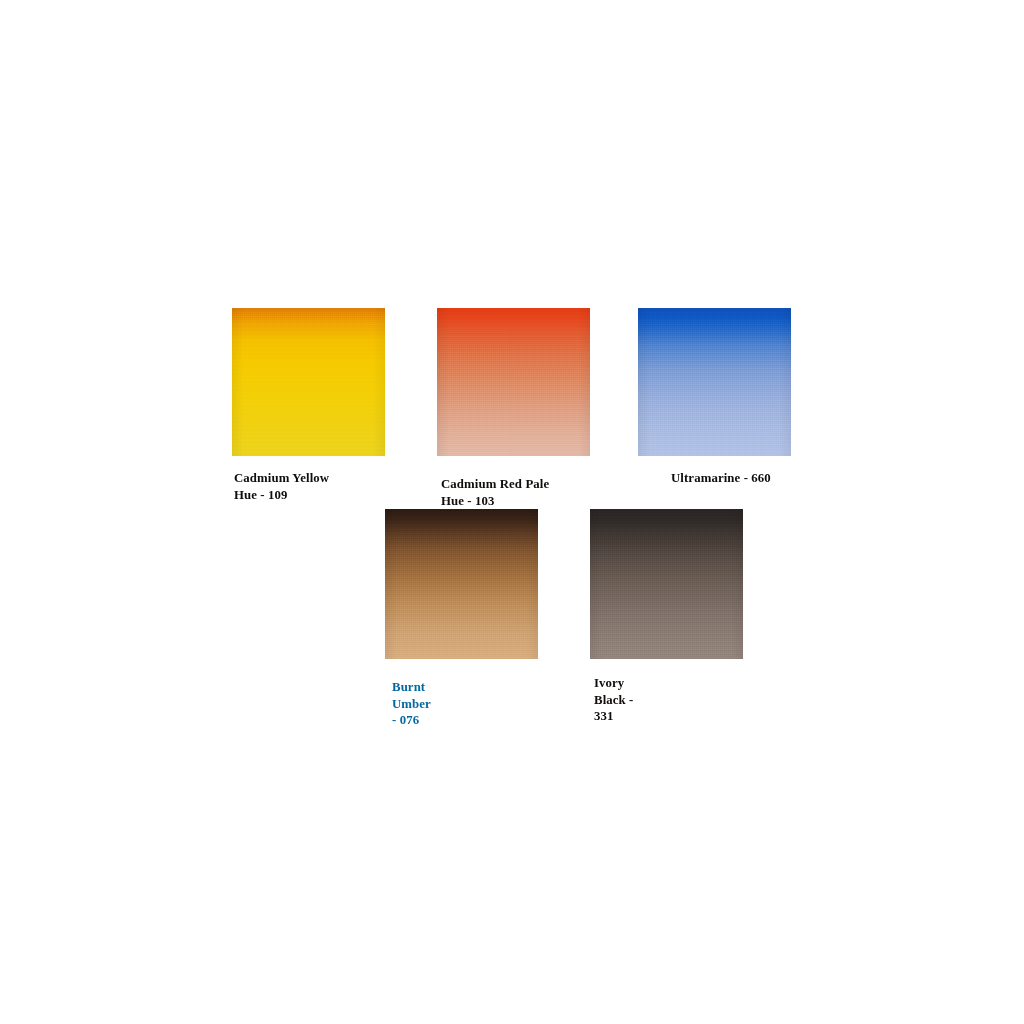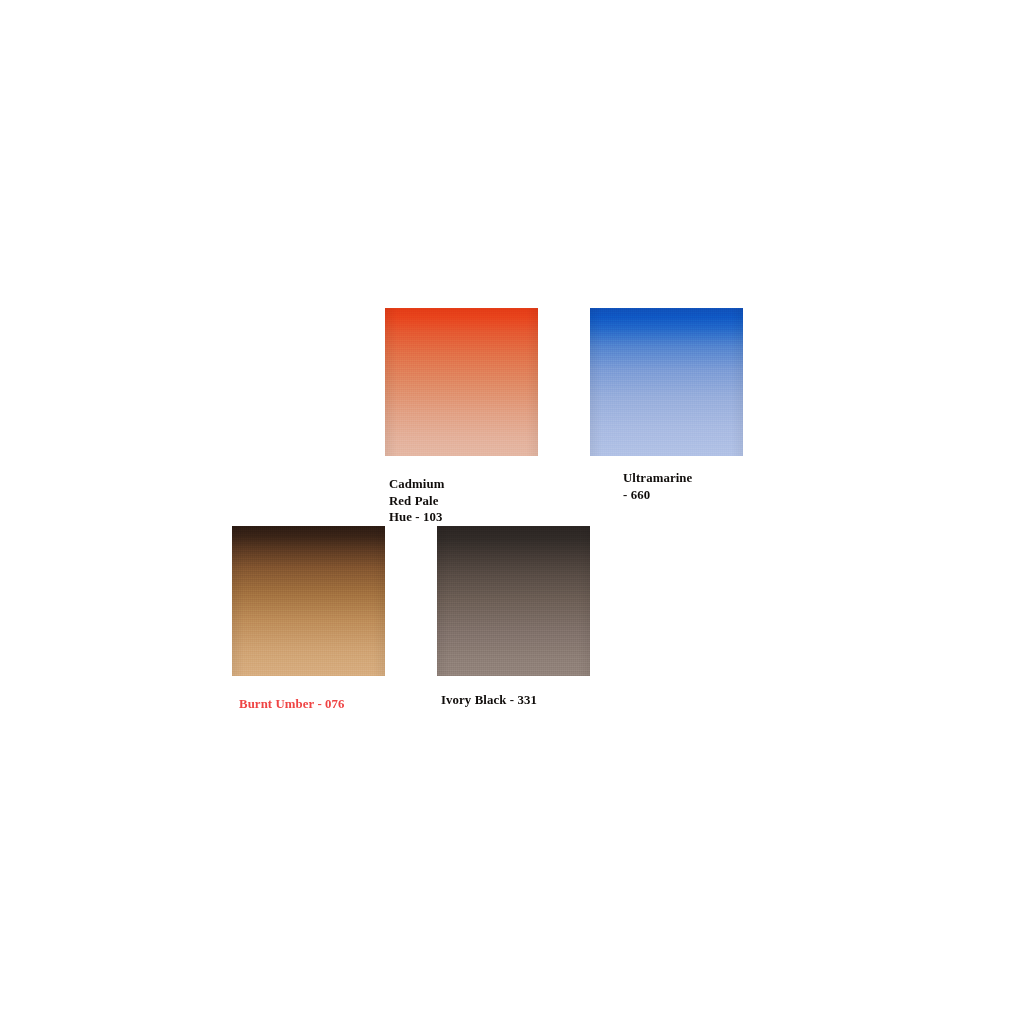--- a/index.html
+++ b/index.html
@@ -100,27 +100,32 @@
     white-space: pre-line;
     text-align: left;
   }
   .row-2 .swatch-label { margin-top: 16px; }
 
   
   .col-1 .swatch-label { padding-left: 2px; }
   .col-2 .swatch-label { padding-left: 4px; margin-top: 20px; }
   .col-3 .swatch-label { padding-left: 1px; }
   .row-2.col-2 .swatch-label { padding-left: 7px; }
-  .row-2.col-3 .swatch-label { padding-left: 4px; text-align: right; }
+  .row-2.col-3 .swatch-label { padding-left: 4px; }
 </style>
 </head>
 <body style="background: rgb(255, 255, 255);">
 
 <div id="swatch-grid">
 
+  <div class="swatch-cell row-1 col-1">
+    <div class="swatch-chip" style="background-image: linear-gradient(rgb(224, 124, 7) 0%, rgb(233, 140, 4) 4%, rgb(240, 167, 3) 11%, rgb(245, 192, 0) 22%, rgb(246, 203, 1) 40%, rgb(243, 207, 8) 62%, rgb(240, 209, 19) 82%, rgb(236, 212, 29) 100%);"></div>
+    <div class="swatch-label" style="color: rgb(16, 13, 11);">Cadmium Yellow
+Hue  - 109</div>
+  </div>
 
   <div class="grid-gap"></div>
 
   <div class="swatch-cell row-1 col-2">
     <div class="swatch-chip" style="background-image: linear-gradient(rgb(227, 59, 22) 0%, rgb(232, 67, 28) 6%, rgb(229, 88, 48) 16%, rgb(226, 114, 73) 32%, rgb(224, 139, 102) 52%, rgb(226, 162, 134) 72%, rgb(228, 177, 155) 88%, rgb(229, 184, 164) 100%);"></div>
     <div class="swatch-label" style="color: rgb(16, 13, 11);">Cadmium Red Pale
 Hue  - 103</div>
   </div>
 
   <div class="grid-gap"></div>
@@ -128,21 +133,21 @@
   <div class="swatch-cell row-1 col-3">
     <div class="swatch-chip" style="background-image: linear-gradient(rgb(16, 80, 184) 0%, rgb(15, 87, 196) 6%, rgb(36, 104, 201) 14%, rgb(83, 132, 207) 26%, rgb(124, 156, 214) 42%, rgb(151, 174, 220) 60%, rgb(168, 186, 226) 80%, rgb(178, 194, 230) 100%);"></div>
     <div class="swatch-label" style="color: rgb(16, 13, 11); margin-left: 32px;">Ultramarine  - 660</div>
   </div>
 
 
   <div class="grid-gap"></div>
 
   <div class="swatch-cell row-2 col-2">
     <div class="swatch-chip" style="background-image: linear-gradient(rgb(43, 26, 18) 0%, rgb(58, 36, 23) 7%, rgb(92, 58, 34) 16%, rgb(130, 85, 47) 28%, rgb(162, 113, 63) 45%, rgb(189, 140, 88) 63%, rgb(207, 162, 114) 82%, rgb(216, 174, 128) 100%);"></div>
-    <div class="swatch-label" style="color: #ef4444;">Burnt Umber  - 076</div>
+    <div class="swatch-label" style="color: #0369a1;">Burnt Umber  - 076</div>
   </div>
 
   <div class="grid-gap"></div>
 
   <div class="swatch-cell row-2 col-3">
     <div class="swatch-chip" style="background-image: linear-gradient(rgb(42, 36, 34) 0%, rgb(48, 42, 39) 8%, rgb(65, 56, 51) 18%, rgb(87, 75, 68) 32%, rgb(109, 95, 86) 50%, rgb(128, 113, 106) 70%, rgb(141, 126, 118) 88%, rgb(147, 132, 124) 100%);"></div>
     <div class="swatch-label" style="color: rgb(16, 13, 11);">Ivory Black  - 331</div>
   </div>
 
 </div>

